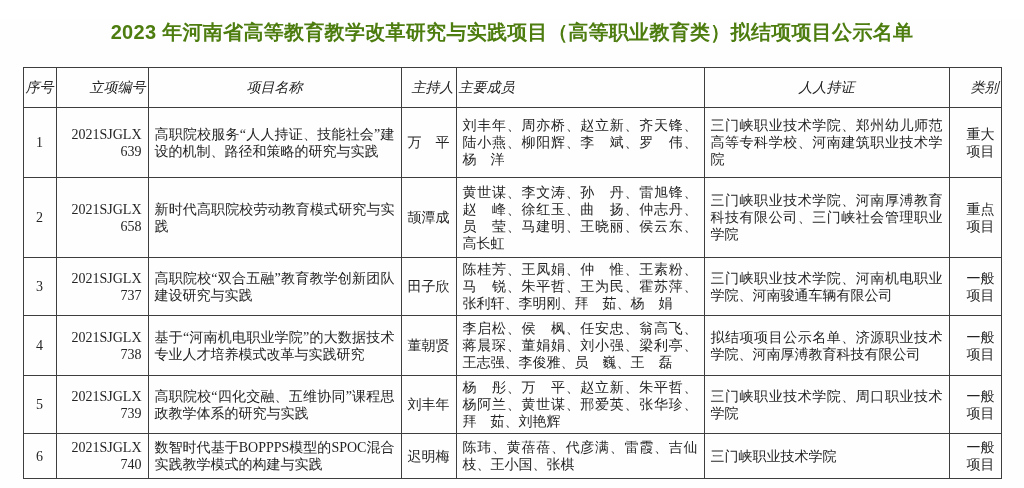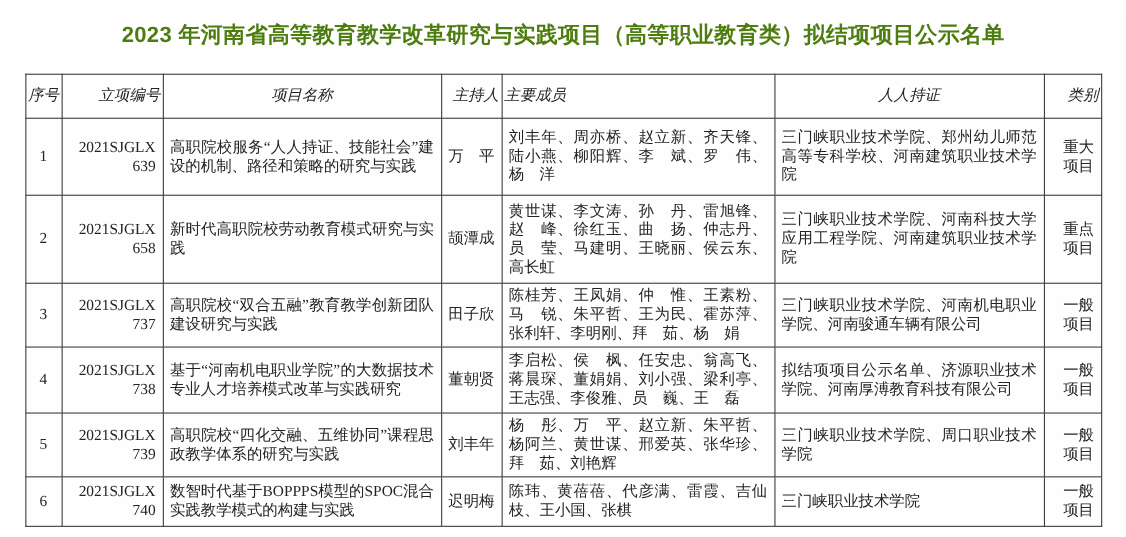--- a/index.html
+++ b/index.html
@@ -104,21 +104,21 @@
 项目</td>
   </tr>
 
   <tr>
     <td class="c-serial">2</td>
     <td class="c-code">2021SJGLX
 658</td>
     <td class="c-name">新时代高职院校劳动教育模式研究与实践</td>
     <td class="c-host">颉潭成</td>
     <td class="c-members">黄世谋、李文涛、孙　丹、雷旭锋、赵　峰、徐红玉、曲　扬、仲志丹、员　莹、马建明、王晓丽、侯云东、高长虹</td>
-    <td class="c-org">三门峡职业技术学院、河南科技大学应用工程学院、河南建筑职业技术学院</td>
+    <td class="c-org">三门峡职业技术学院、河南厚溥教育科技有限公司、三门峡社会管理职业学院</td>
     <td class="c-category">重点
 项目</td>
   </tr>
 
   <tr>
     <td class="c-serial">3</td>
     <td class="c-code">2021SJGLX
 737</td>
     <td class="c-name">高职院校“双合五融”教育教学创新团队建设研究与实践</td>
     <td class="c-host">田子欣</td>

